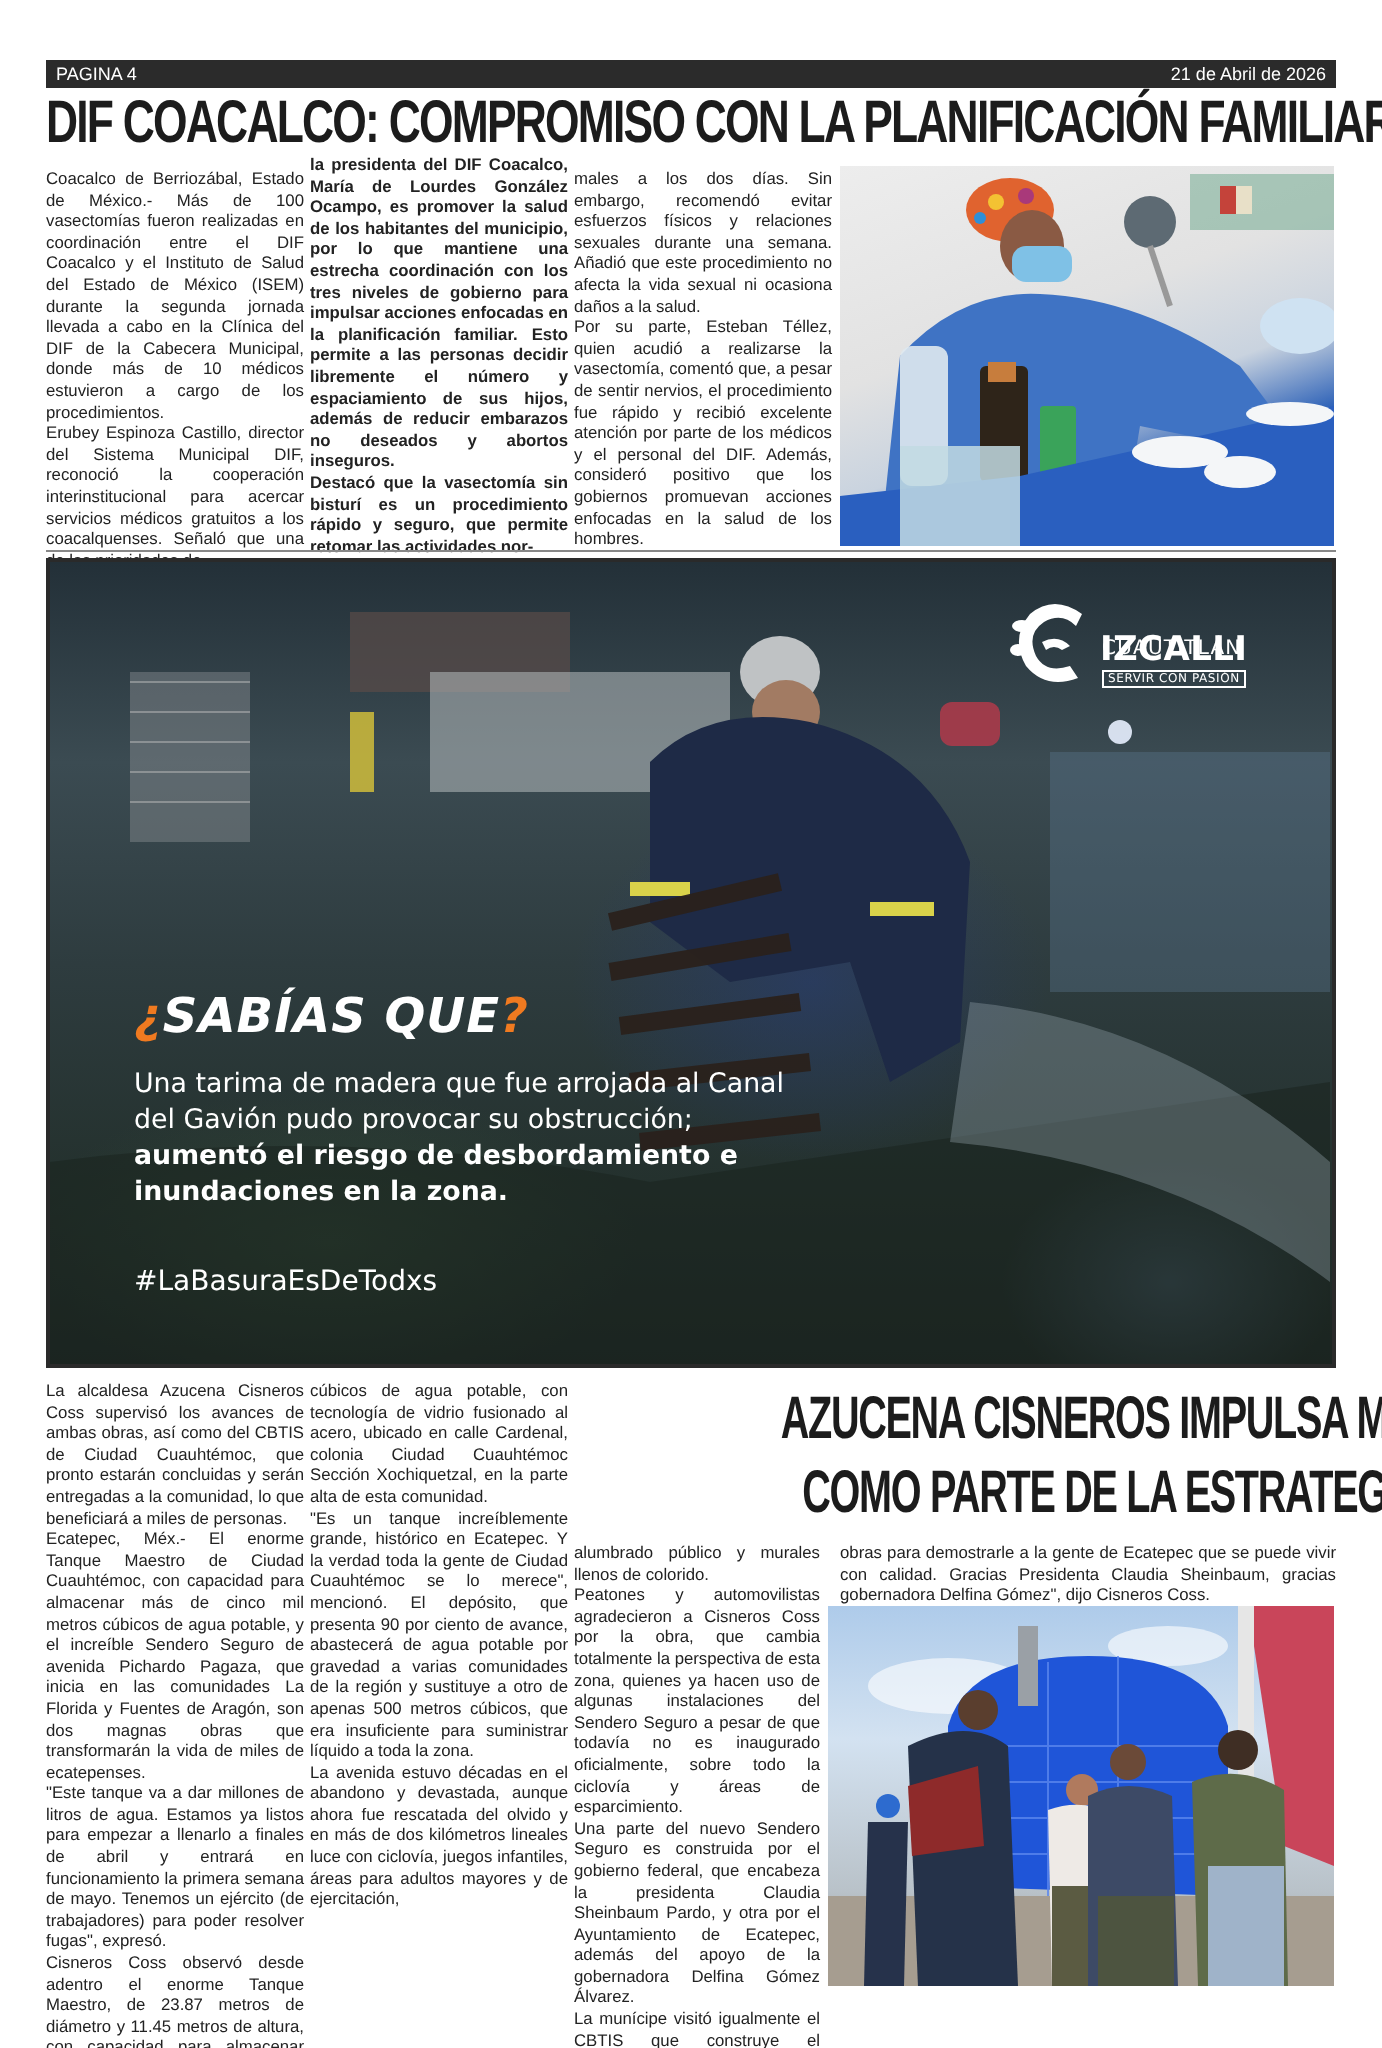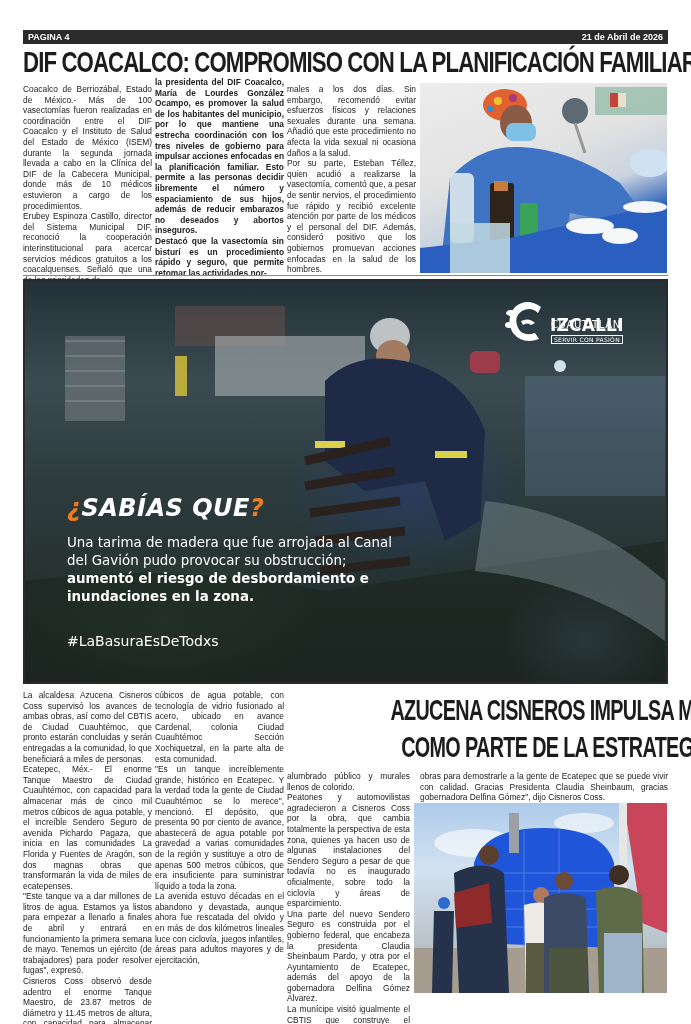--- a/index.html
+++ b/index.html
@@ -1,21 +1,21 @@
 <!DOCTYPE html>
 <html><head>
 <meta charset="utf-8">
 <style>
   * { box-sizing: border-box; margin: 0; padding: 0; }
   html, body { width: 691px; height: 1024px; background: #ffffff; overflow: hidden; }
   body { position: relative; font-family: "Liberation Sans", sans-serif; color: #1a1a1a; }
 
   .topbar {
     position: absolute; left: 23px; top: 30px; width: 645px; height: 14px;
-    background: #2b2b2b; color: #fff; font-size: 9px; font-weight: bold;
+    background: #2b2b2b; color: #fff; font-size: 9px; font-weight: normal;
     display: flex; justify-content: space-between; align-items: center; padding: 0 5px;
   }
   .headline1 {
     position: absolute; left: 23px; top: 45px; width: 645px; height: 34px;
     font-family: "Liberation Sans", sans-serif; font-weight: bold; font-size: 30px;
     color: #1c1c1c; letter-spacing: -1.2px; line-height: 34px; white-space: nowrap;
     transform: scaleX(0.74); transform-origin: left center;
   }
 
   .col { position: absolute; font-size: 8.4px; line-height: 10.6px; text-align: justify; color: #222; }
@@ -174,21 +174,21 @@
   <div class="ad-tag">#LaBasuraEsDeTodxs</div>
 </div>
 
 <div class="col" style="left:23px; top:690px; width:129px;">
   <p>La alcaldesa Azucena Cisneros Coss supervisó los avances de ambas obras, así como del CBTIS de Ciudad Cuauhtémoc, que pronto estarán concluidas y serán entregadas a la comunidad, lo que beneficiará a miles de personas.</p>
   <p>Ecatepec, Méx.-  El enorme Tanque Maestro de Ciudad Cuauhtémoc, con capacidad para almacenar más de cinco mil metros cúbicos de agua potable, y el increíble Sendero Seguro de avenida Pichardo Pagaza, que inicia en las comunidades La Florida y Fuentes de Aragón, son dos magnas obras que transformarán la vida de miles de ecatepenses.</p>
   <p>"Este tanque va a dar millones de litros de agua. Estamos ya listos para empezar a llenarlo a finales de abril y entrará en funcionamiento la primera semana de mayo. Tenemos un ejército (de trabajadores) para poder resolver fugas", expresó.</p>
   <p>Cisneros Coss observó desde adentro el enorme Tanque Maestro, de 23.87 metros de diámetro y 11.45 metros de altura, con capacidad para almacenar cinco mil 129 metros</p>
 </div>
 <div class="col" style="left:155px; top:690px; width:129px;">
-  <p>cúbicos de agua potable, con tecnología de vidrio fusionado al acero, ubicado en avance Cardenal, colonia Ciudad Cuauhtémoc Sección Xochiquetzal, en la parte alta de esta comunidad.</p>
+  <p>cúbicos de agua potable, con tecnología de vidrio fusionado al acero, ubicado en calle Cardenal, colonia Ciudad Cuauhtémoc Sección Xochiquetzal, en la parte alta de esta comunidad.</p>
   <p>"Es un tanque increíblemente grande, histórico en Ecatepec. Y la verdad toda la gente de Ciudad Cuauhtémoc se lo merece", mencionó. El depósito, que presenta 90 por ciento de avance, abastecerá de agua potable por gravedad a varias comunidades de la región y sustituye a otro de apenas 500 metros cúbicos, que era insuficiente para suministrar líquido a toda la zona.</p>
   <p>La avenida estuvo décadas en el abandono y devastada, aunque ahora fue rescatada del olvido y en más de dos kilómetros lineales luce con ciclovía, juegos infantiles, áreas para adultos mayores y de ejercitación,</p>
 </div>
 
 <div class="headline2" style="top:693px;"><span>AZUCENA CISNEROS IMPULSA MEGA OBRAS</span></div>
 <div class="headline2" style="top:730px;"><span>COMO PARTE DE LA ESTRATEGIA DE SEGURIDAD</span></div>
 
 <div class="col" style="left:287px; top:771px; width:123px;">
   <p>alumbrado público y murales llenos de colorido.</p>
   <p>Peatones y automovilistas agradecieron a Cisneros Coss por la obra, que cambia totalmente la perspectiva de esta zona, quienes ya hacen uso de algunas instalaciones del Sendero Seguro a pesar de que todavía no es inaugurado oficialmente, sobre todo la ciclovía y áreas de esparcimiento.</p>

